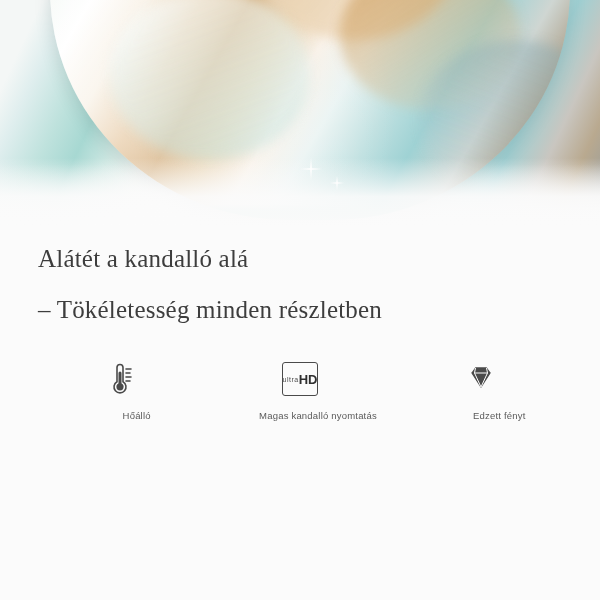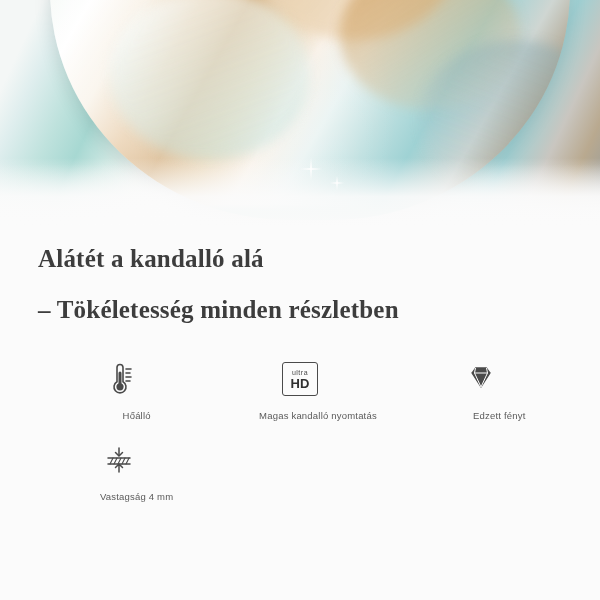--- a/index.html
+++ b/index.html
@@ -104,21 +104,21 @@
 
   
   .content {
     padding: 0 38px;
   }
   .headline {
     font-family: "Liberation Serif", serif;
     font-size: 25px;
     line-height: 33px;
     color: #3d3d3d;
-    font-weight: 700;
+    font-weight: 400;
     margin: 14px 0 0 0;
     letter-spacing: 0.2px;
   }
   .headline .line2 { display: block; margin-top: 18px; }
   .body-text {
     margin: 20px 0 0 0;
     font-size: 11.5px;
     line-height: 21px;
     color: #585858;
     max-width: 520px;
@@ -151,21 +151,20 @@
     color: #5a5a5a;
     text-align: center;
     letter-spacing: 0.2px;
     margin-left: 36px;
   }
   .ultrahd {
     width: 34px; height: 32px;
     border: 1.6px solid #4a4a4a;
     border-radius: 3px;
     display: flex;
-    flex-direction: column;
     align-items: center;
     justify-content: center;
     line-height: 1;
   }
   .ultrahd .u-top { font-size: 7px; letter-spacing: .5px; color: #4a4a4a; }
   .ultrahd .u-bot { font-size: 13px; font-weight: bold; color: #2f2f2f; margin-top: 1px; }
 </style>
 </head>
 <body>
 
@@ -222,29 +221,15 @@
           <path d="M11 14h18l-9 14z" fill="#4a4a4a"></path>
           <path d="M11 14l3.5-5h11L29 14" fill="#4a4a4a"></path>
           <path d="M14.5 9l-1 5h13l-1-5" fill="none" stroke="#ffffff" stroke-width="1"></path>
           <path d="M13.5 14 20 28l6.5-14" fill="none" stroke="#ffffff" stroke-width="1"></path>
         </svg>
       </div>
       <div class="caption">Edzett fényt</div>
     </div>
 
 
-    <div class="feature">
-      <div class="glyph">
-        <svg width="40" height="40" viewBox="0 0 40 40" fill="none" stroke="#4a4a4a" stroke-width="1.5" stroke-linecap="round">
-          <path d="M20 8v7"></path>
-          <path d="M16.5 12.5 20 16l3.5-3.5"></path>
-          <path d="M9 18h22"></path>
-          <path d="M9 24h22"></path>
-          <path d="M11 24l3-6M15 24l3-6M19 24l3-6M23 24l3-6M27 24l3-6" stroke-width="1.1"></path>
-          <path d="M20 32v-7"></path>
-          <path d="M16.5 27.5 20 24l3.5 3.5"></path>
-        </svg>
-      </div>
-      <div class="caption">Vastagság 4 mm</div>
-    </div>
 
   </div>
 </div>
 
 </body></html>

